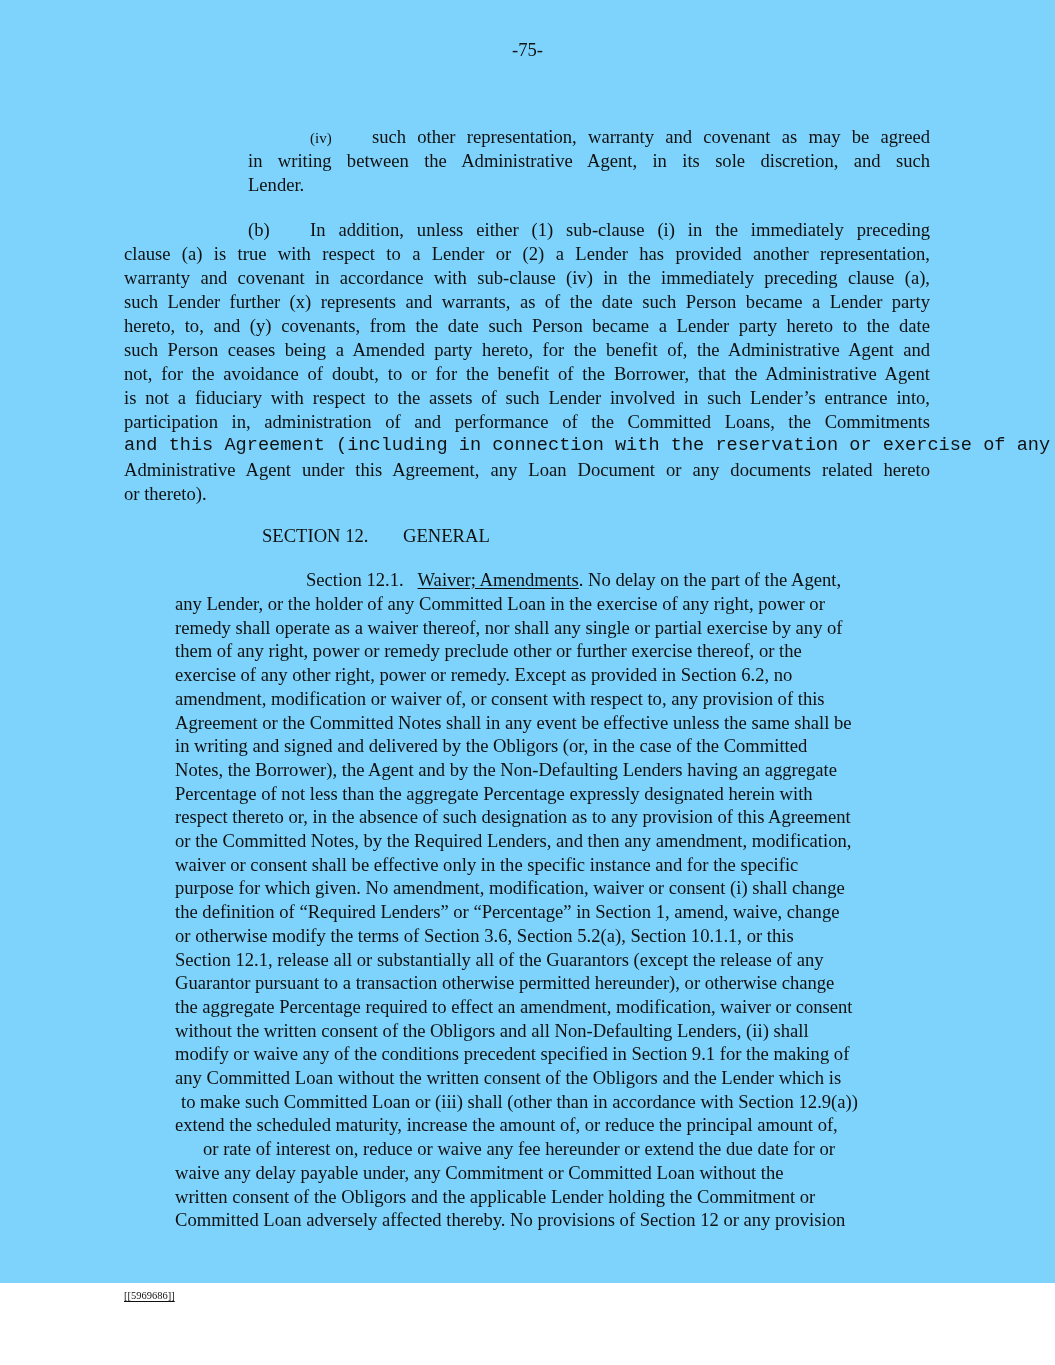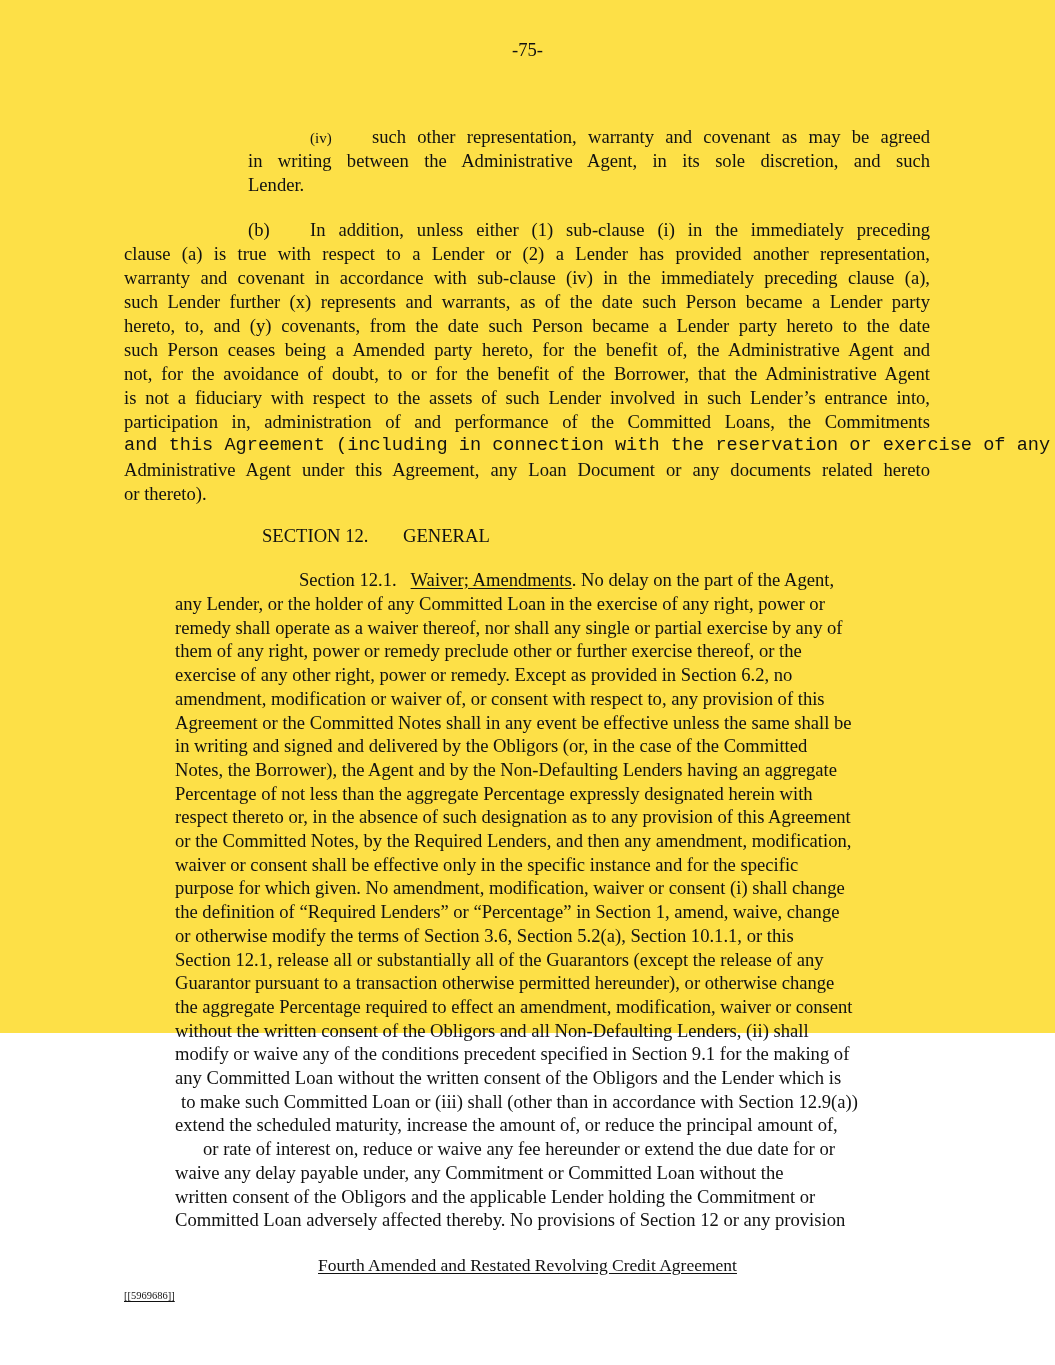--- a/index.html
+++ b/index.html
@@ -1,18 +1,18 @@
 <!DOCTYPE html>
 <html><head>
 <meta charset="utf-8">
 <style>
   html, body { margin: 0; padding: 0; background: #ffffff; }
   body { width: 1055px; height: 1365px; position: relative; overflow: hidden;
          font-family: "Liberation Serif", serif; color: #111111; }
-  .page { position: absolute; left: 0; top: 0; width: 1055px; height: 1033px; background: #fde047; }
+  .page { position: absolute; left: 0; top: 0; width: 1055px; height: 1283px; background: #7dd3fc; }
   .line { position: absolute; white-space: nowrap; font-size: 18.6px; line-height: 24px; }
   .just { text-align: justify; text-align-last: justify; }
   .u { text-decoration: underline; text-underline-offset: 2px; }
   #page-number { left: 0; width: 1055px; text-align: center; top: 38px; }
   .small { font-size: 15px; }
   #footer-title { left: 0; width: 1055px; text-align: center; top: 1253px; font-size: 17.5px; }
   #doc-id { left: 124px; top: 1289px; font-size: 10.5px; line-height: 14px; }
 </style>
 </head>
 <body>
@@ -41,21 +41,21 @@
       <div class="line just" style="left: 124px; width: 806px; top: 410px;">participation in, administration of and performance of the Committed Loans, the Commitments</div>
       <div class="line just" style="left: 124px; width: 806px; top: 434px; font-family: Liberation Mono, monospace;">and this Agreement (including in connection with the reservation or exercise of any rights by the</div>
       <div class="line just" style="left: 124px; width: 806px; top: 458px;">Administrative Agent under this Agreement, any Loan Document or any documents related hereto</div>
       <div class="line" style="left: 124px; width: 806px; top: 482px;">or thereto).</div>
     </div>
 
   <div class="line" style="left:248px; top:524px;margin-left:14px;">SECTION 12.</div>
   <div class="line" style="left:403px; top:524px;">GENERAL</div>
 
   <div id="sec121">
-    <div class="line" style="left:299px; top:568px;">
+    <div class="line" style="left:306px; top:568px;">
       <span>Section 12.1.</span>&nbsp;&nbsp;&nbsp;<span class="u">Waiver; Amendments</span><span>.  No delay on the part of the Agent,</span>
     </div>
   <div class="line" style="left: 175px; top: 592px;">any Lender, or the holder of any Committed Loan in the exercise of any right, power or</div>
       <div class="line" style="left: 175px; top: 615.7px; text-align: right;">remedy shall operate as a waiver thereof, nor shall any single or partial exercise by any of</div>
       <div class="line" style="left: 175px; top: 639.4px;">them of any right, power or remedy preclude other or further exercise thereof, or the</div>
       <div class="line" style="left: 175px; top: 663.1px;">exercise of any other right, power or remedy.  Except as provided in Section 6.2, no</div>
       <div class="line" style="left: 175px; top: 686.8px;">amendment, modification or waiver of, or consent with respect to, any provision of this</div>
       <div class="line" style="left: 175px; top: 710.5px;">Agreement or the Committed Notes shall in any event be effective unless the same shall be</div>
       <div class="line" style="left: 175px; top: 734.2px;">in writing and signed and delivered by the Obligors (or, in the case of the Committed</div>
       <div class="line" style="left: 175px; top: 757.9px;">Notes, the Borrower), the Agent and by the Non-Defaulting Lenders having an aggregate</div>
@@ -73,15 +73,14 @@
       <div class="line" style="left: 175px; top: 1042.3px;">modify or waive any of the conditions precedent specified in Section 9.1 for the making of</div>
       <div class="line" style="left: 175px; top: 1066px;">any Committed Loan without the written consent of the Obligors and the Lender which is</div>
       <div class="line" style="left: 175px; top: 1089.7px; margin-left: 6px;">to make such Committed Loan or (iii) shall (other than in accordance with Section 12.9(a))</div>
       <div class="line" style="left: 175px; top: 1113.4px;">extend the scheduled maturity, increase the amount of, or reduce the principal amount of,</div>
       <div class="line" style="left: 175px; top: 1137.1px; margin-left: 28px;">or rate of interest on, reduce or waive any fee hereunder or extend the due date for or</div>
       <div class="line" style="left: 175px; top: 1160.8px;">waive any delay payable under, any Commitment or Committed Loan without the</div>
       <div class="line" style="left: 175px; top: 1184.5px;">written consent of the Obligors and the applicable Lender holding the Commitment or</div>
       <div class="line" style="left: 175px; top: 1208.2px;">Committed Loan adversely affected thereby.  No provisions of Section 12 or any provision</div>
     </div>
 
-  <div class="line u" id="footer-title">Fourth Amended and Restated Revolving Credit Agreement</div>
   <div class="line u" id="doc-id">[[5969686]]</div>
 </div>
 
 </body></html>

